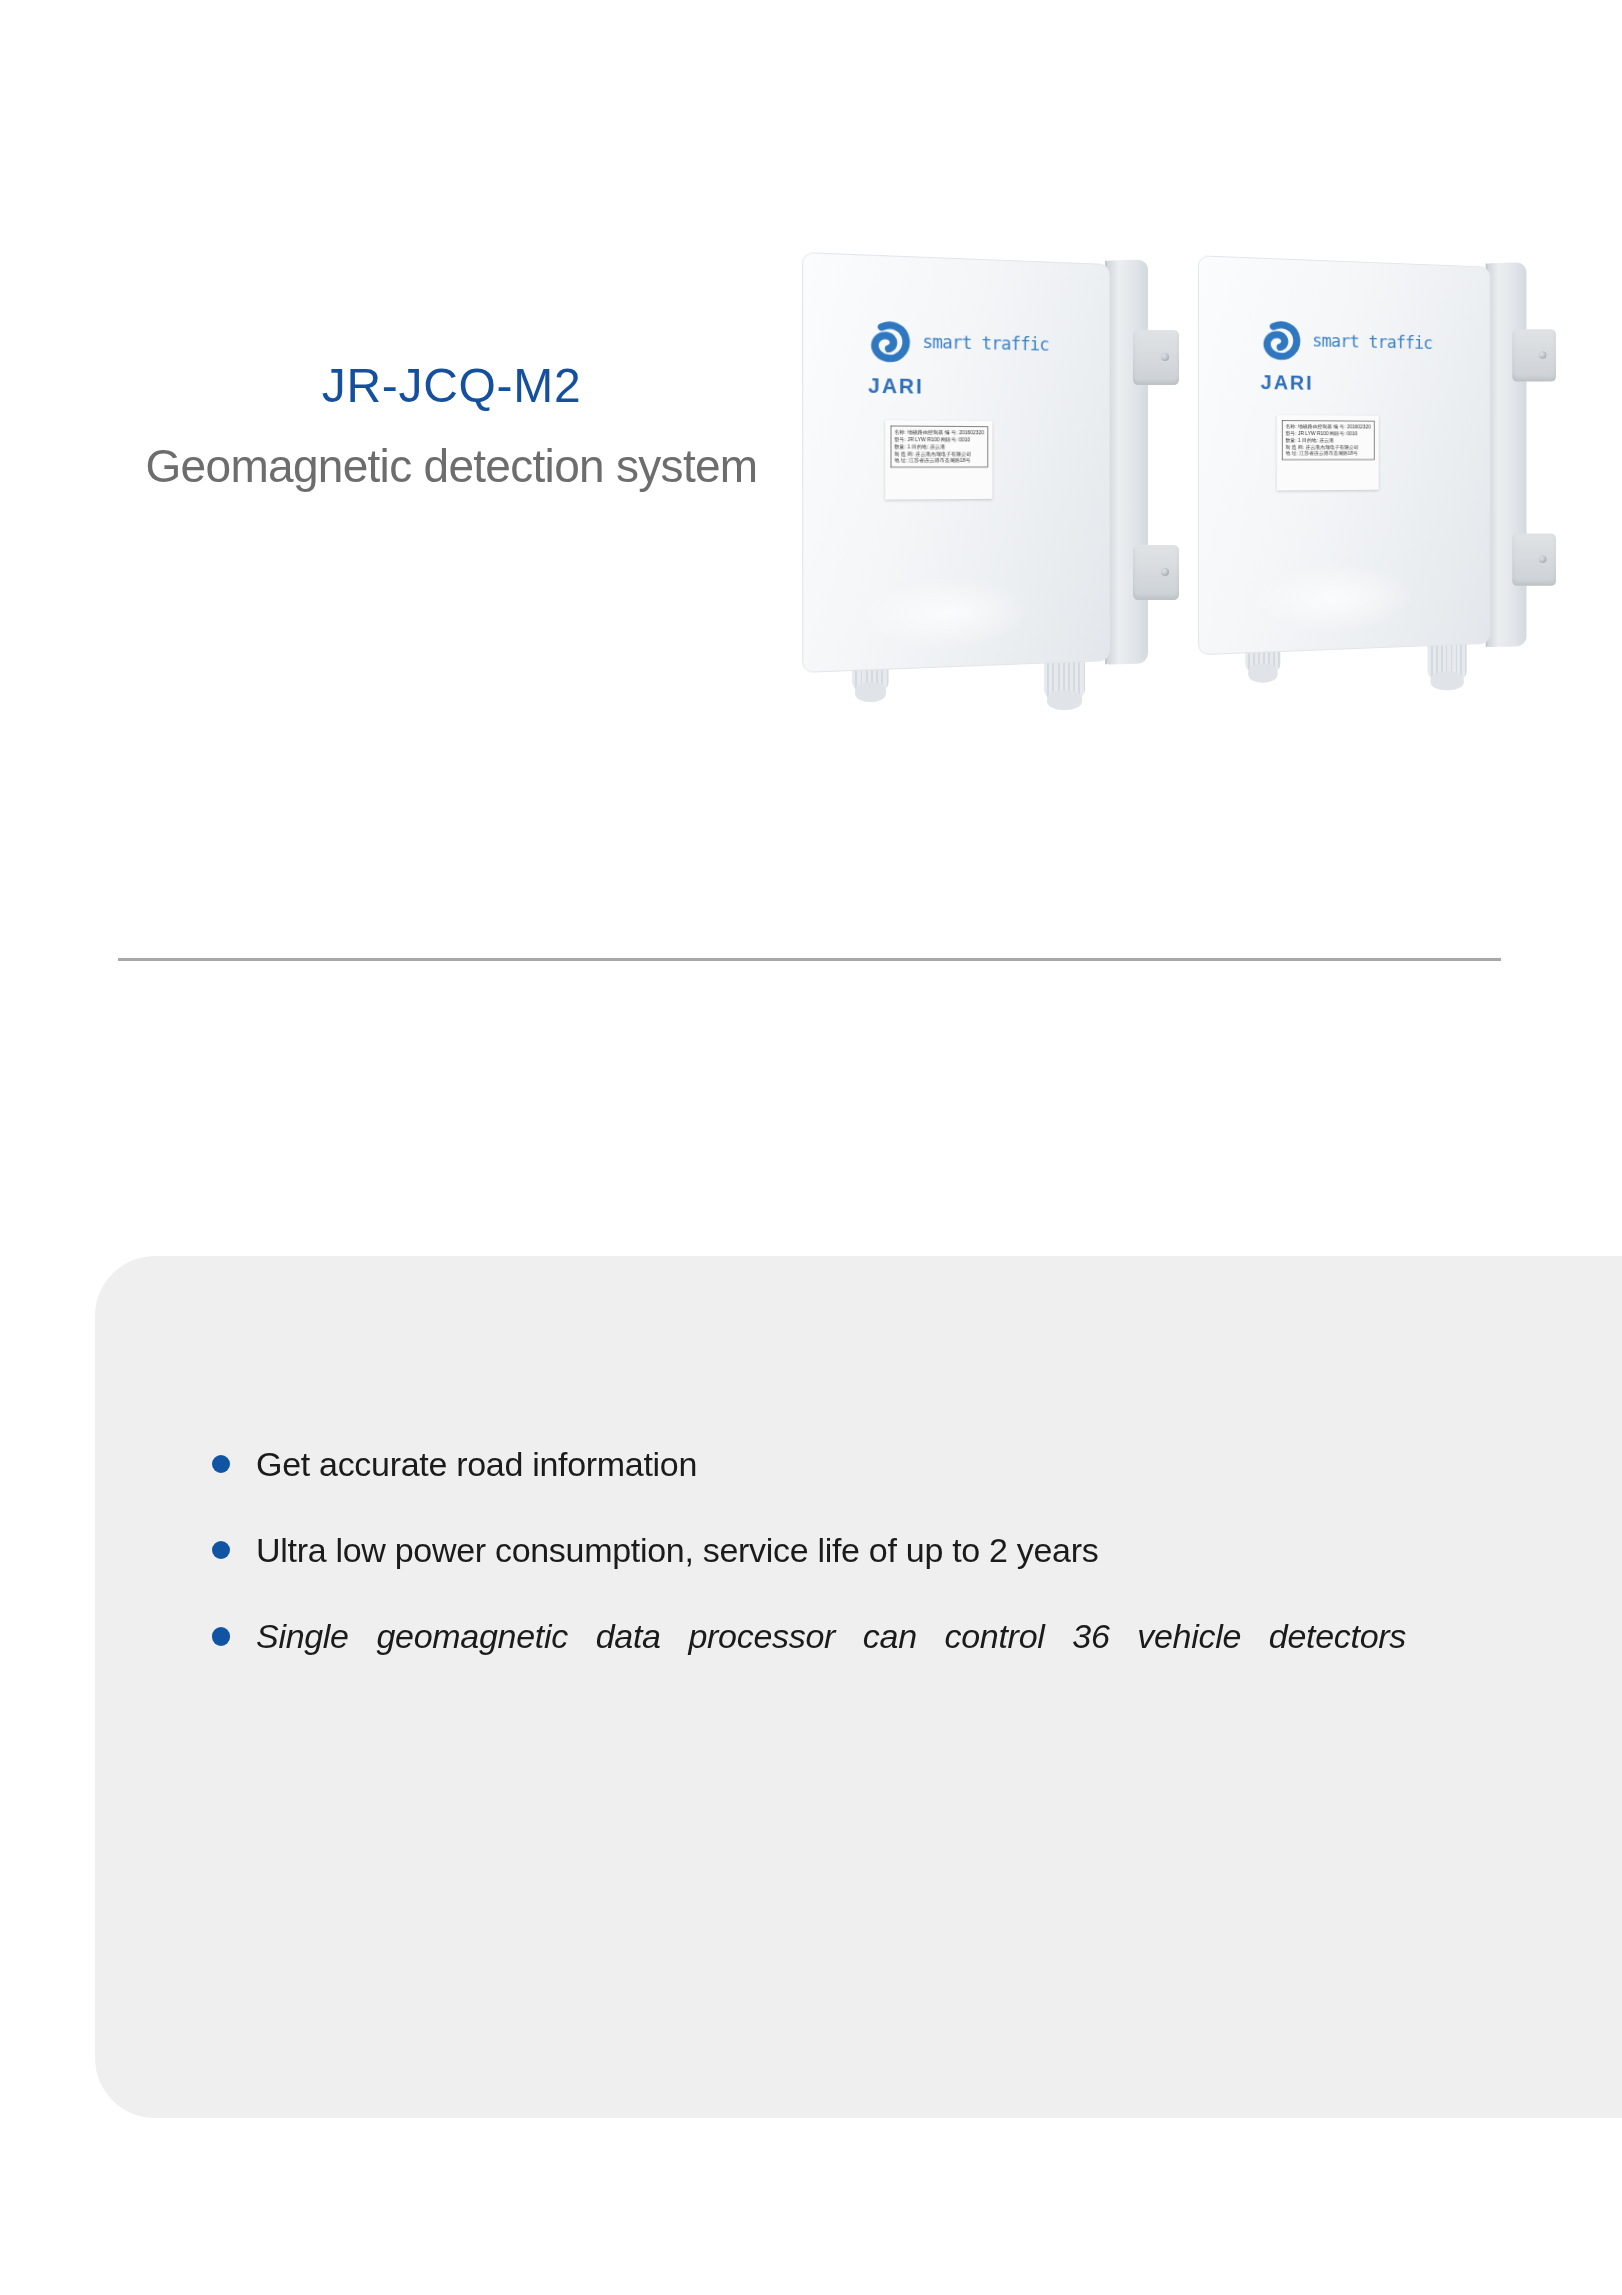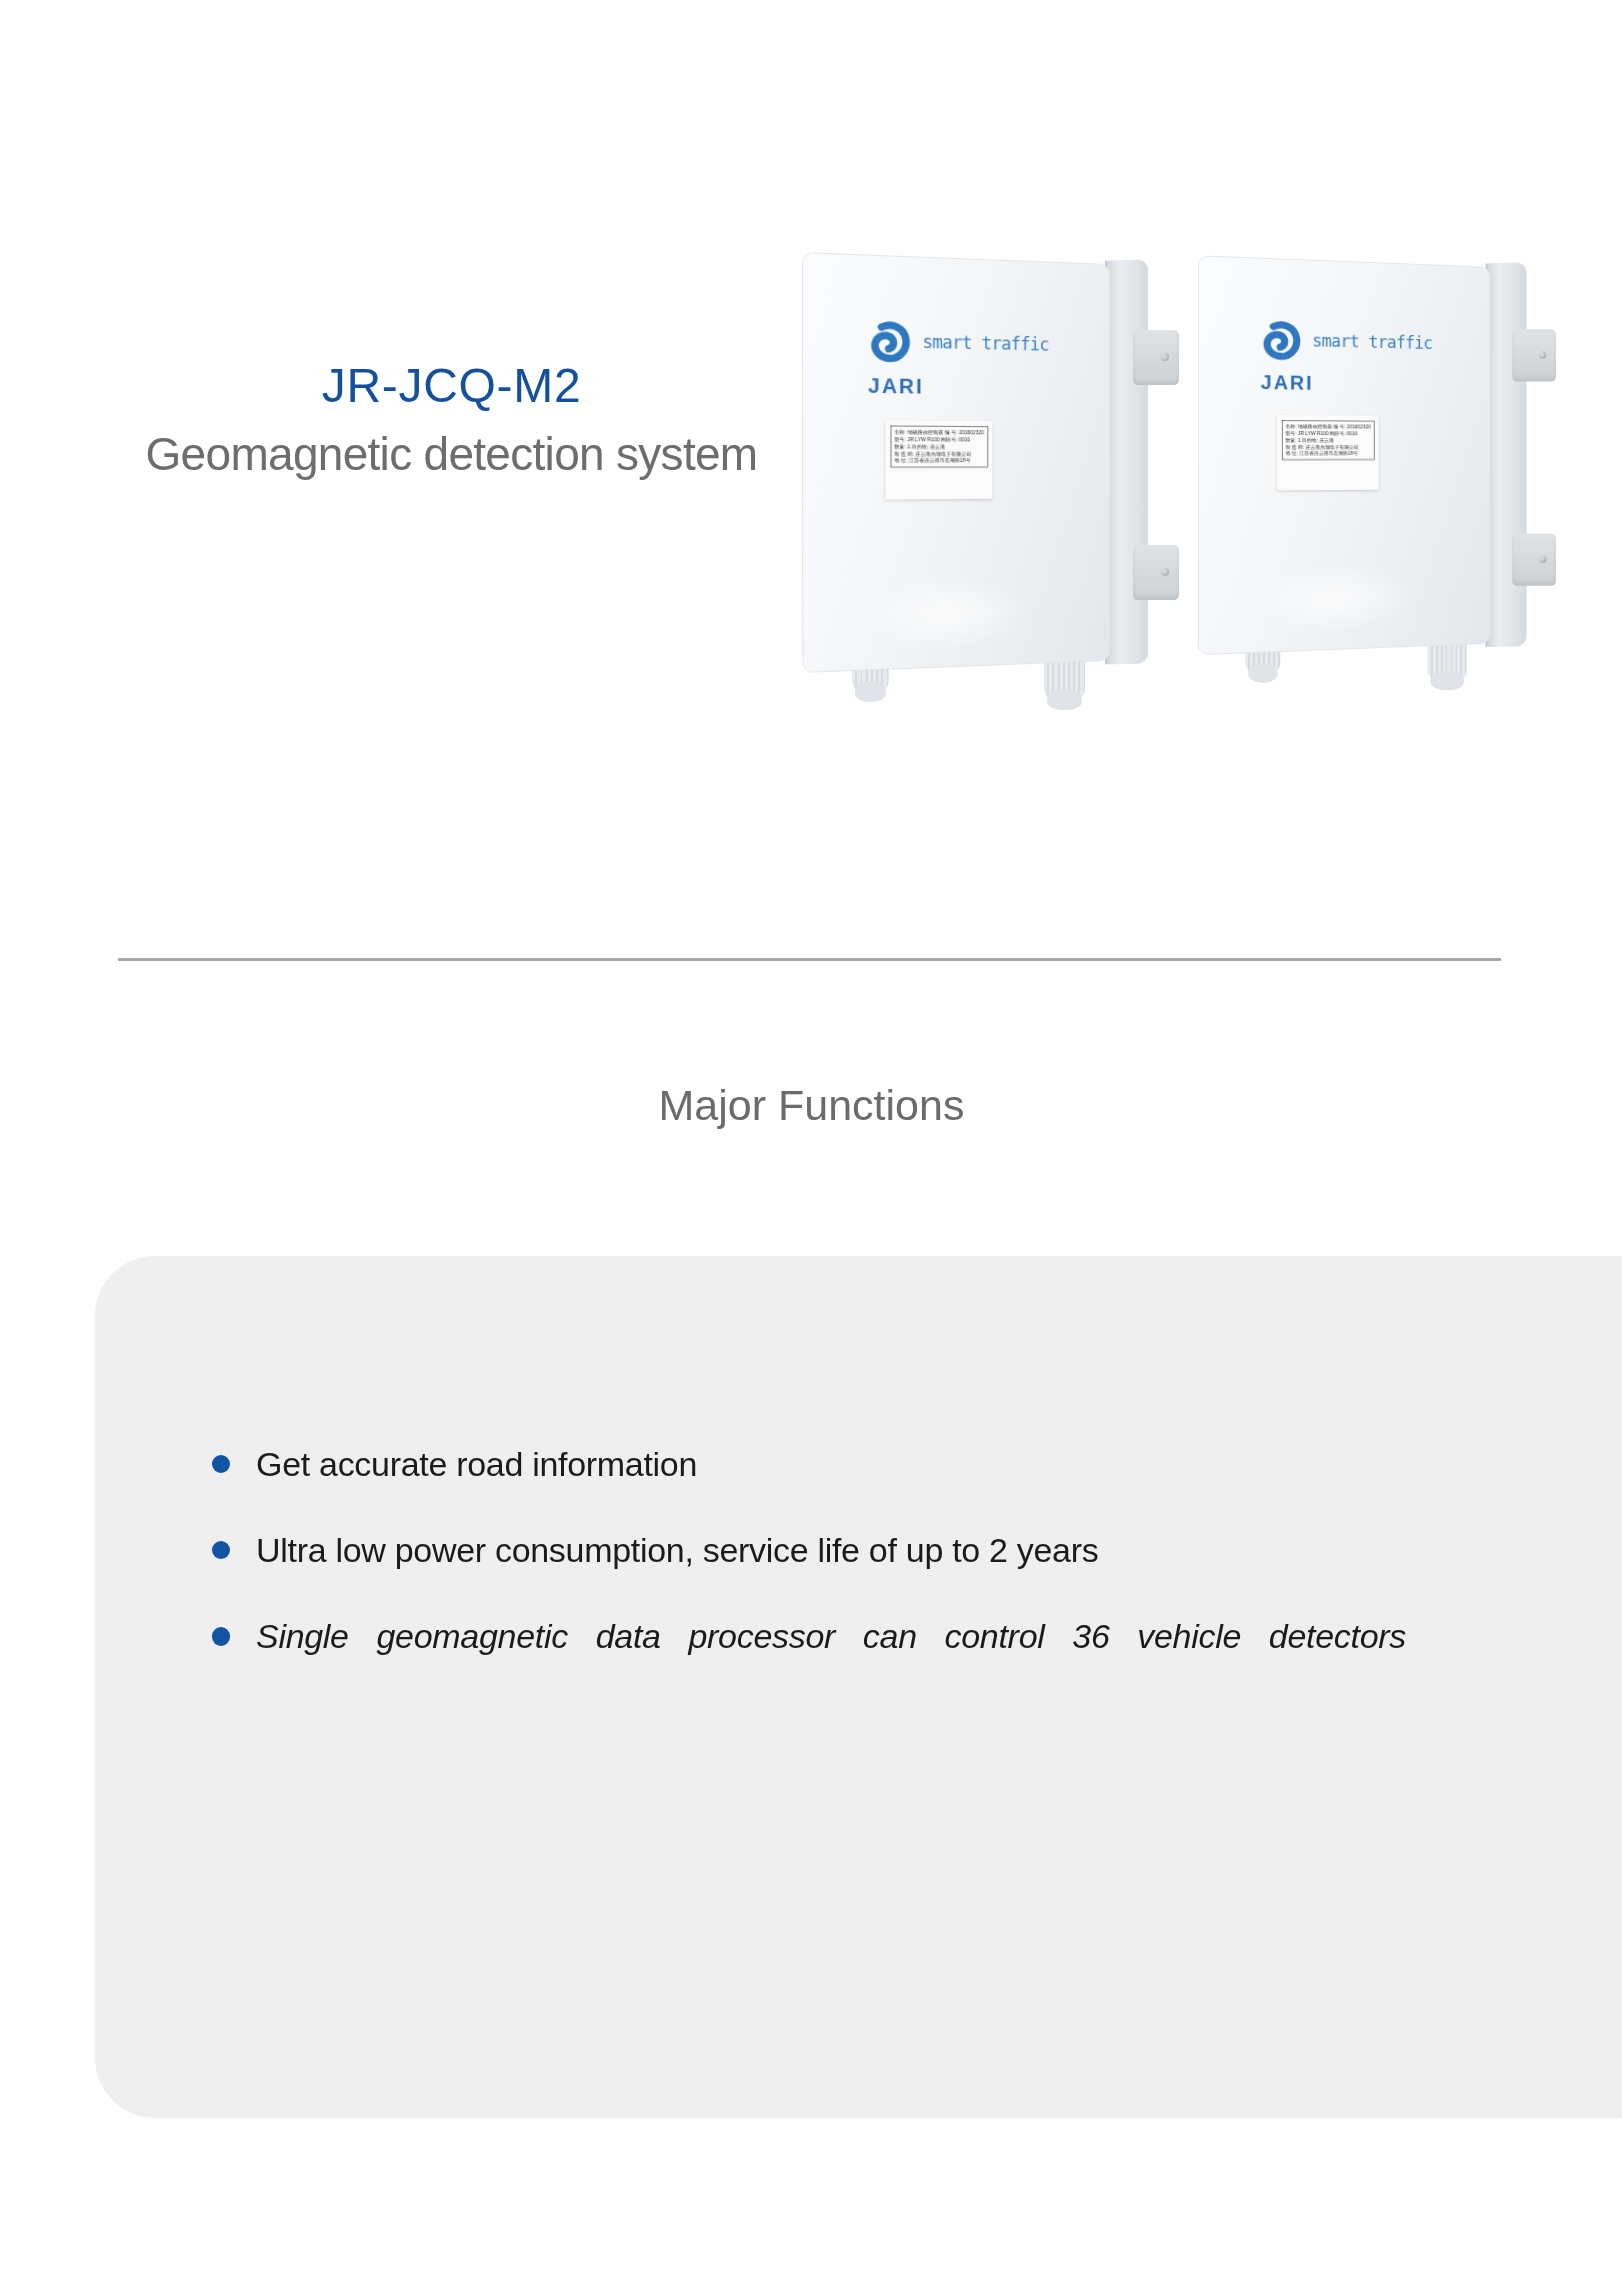--- a/index.html
+++ b/index.html
@@ -3,21 +3,21 @@
 <meta charset="utf-8">
 <style>
   html,body{margin:0;padding:0;background:#ffffff;}
   .page{position:relative;width:1623px;height:2295px;background:#ffffff;overflow:hidden;
         font-family:"Liberation Sans","DejaVu Sans",sans-serif;}
 
   
   .title-block{position:absolute;left:111px;top:352px;width:681px;text-align:center;}
   .product-code{margin:0;font-size:48px;line-height:68px;font-weight:normal;
                 color:#15509f;letter-spacing:0.7px;}
-  .product-name{margin:8px 0 0 0;font-size:46px;line-height:52px;font-weight:normal;
+  .product-name{margin:20px 0 0 0;font-size:46px;line-height:52px;font-weight:normal;
                 color:#6d6d6d;letter-spacing:-0.7px;}
 
   
   .devices{position:absolute;left:818px;top:257px;width:746px;height:465px;}
   .device{position:absolute;width:366px;height:452px;}
   .device.d1{left:0;top:0;}
   .device.d2{left:395px;top:2.6px;transform:scale(0.95);transform-origin:0 0;}
 
   .side{position:absolute;left:288px;top:2.6px;width:42px;height:404px;z-index:1;
         background:linear-gradient(90deg,#cfd4d9 0%,#ebeef1 30%,#e0e4e8 72%,#d4d9dd 100%);
@@ -150,21 +150,20 @@
             <div class="label-line">地   址: 江苏省连云港市圣湖路18号</div>
           </div>
         </div>
       </div>
     </div>
 
   </div>
 
   <hr class="divider">
 
-  <h3 class="section-title">Major Functions</h3>
 
   <section class="functions-card">
     <ul class="functions-list">
       <li>Get accurate road information</li>
       <li>Ultra low power consumption, service life of up to 2 years</li>
       <li class="justify justify-last">Single geomagnetic data processor can control 36 vehicle detectors</li>
     </ul>
   </section>
 
 </div>

